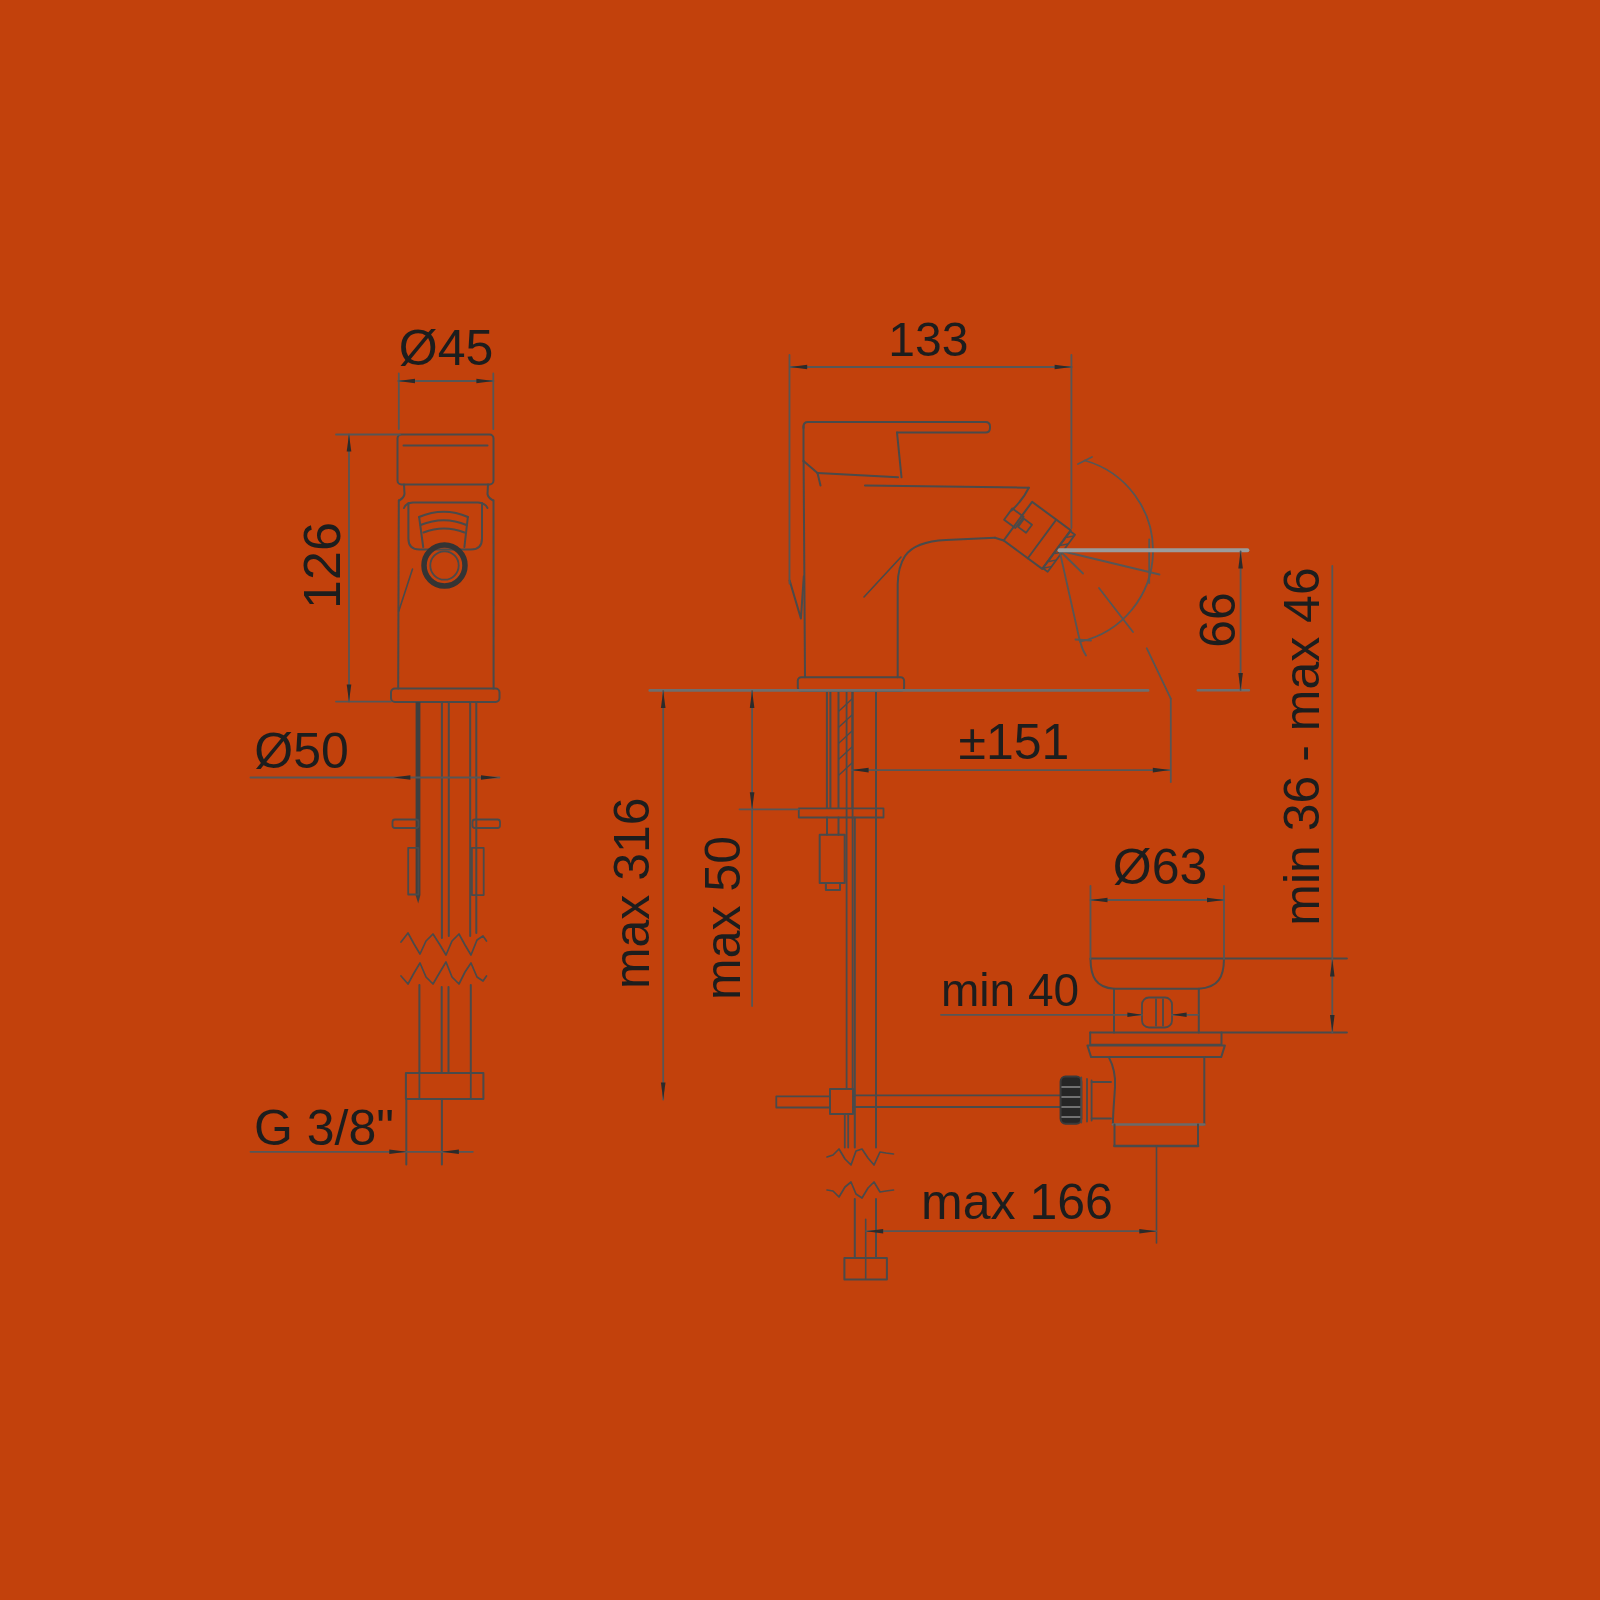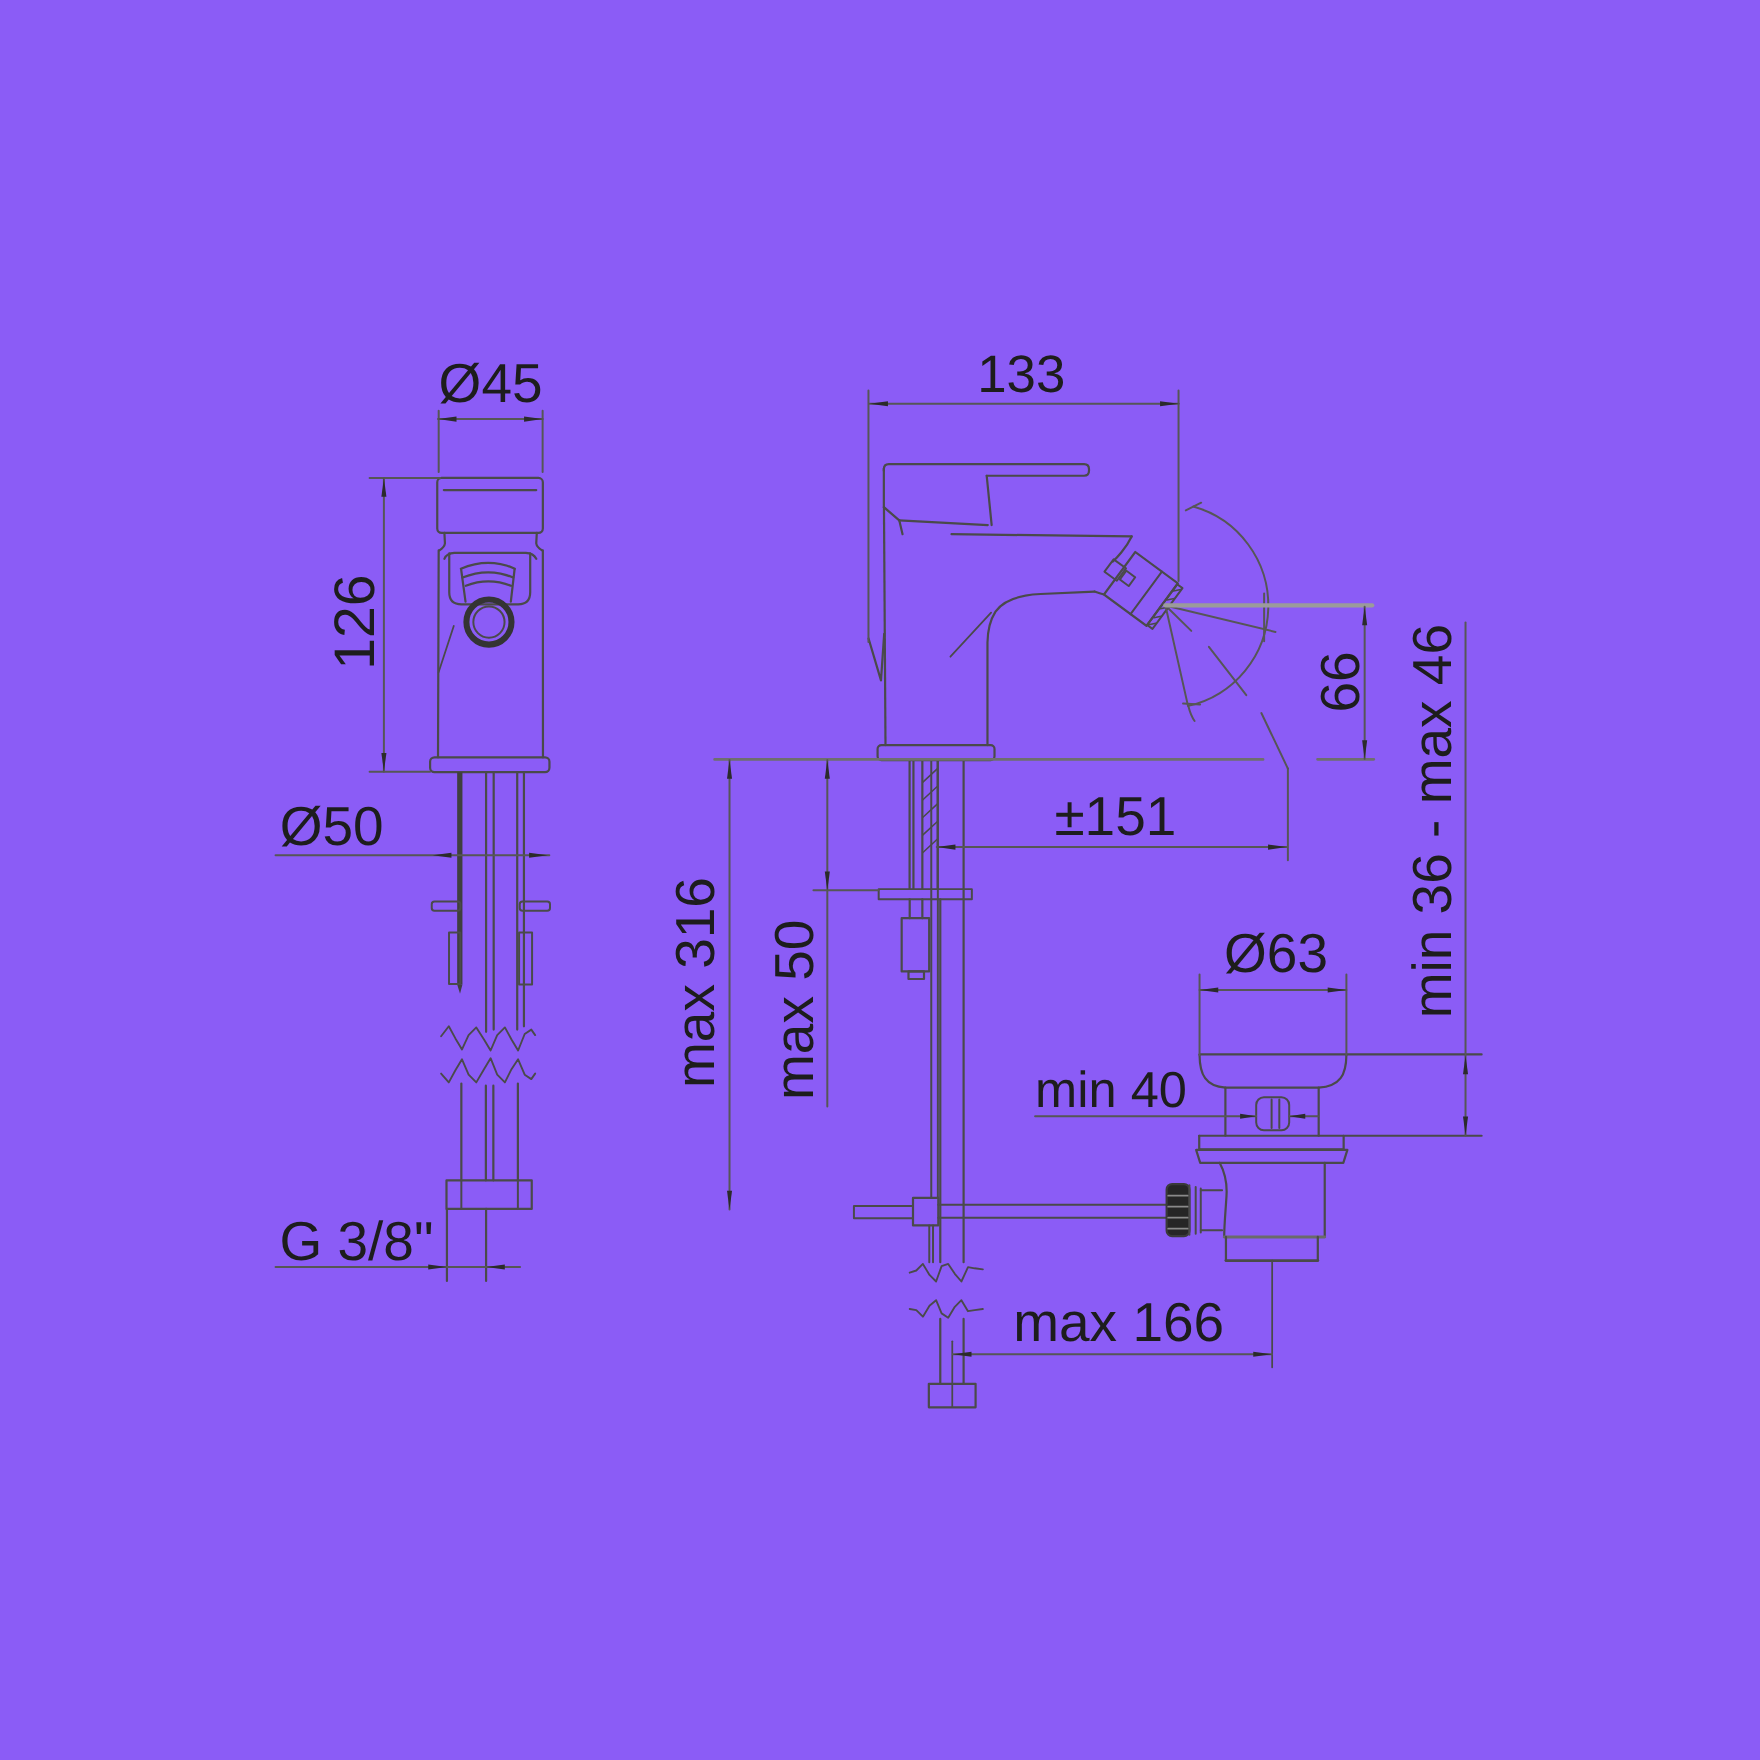--- a/index.html
+++ b/index.html
@@ -1,16 +1,16 @@
 <!DOCTYPE html>
 <html><head>
 <meta charset="utf-8">
 <style>
   html,body{margin:0;padding:0;background:#fff;}
-  .page{width:1600px;height:1600px;position:relative;overflow:hidden;background:#8b5cf6;}
+  .page{width:1600px;height:1600px;position:relative;overflow:hidden;background:#c2410c;}
   svg{display:block;filter:blur(0.7px);}
   text{font-family:"Liberation Sans",sans-serif;fill:#1d1d1d;}
 </style>
 </head>
 <body>
 <div class="page">
 <svg width="1600" height="1600" viewBox="0 0 1600 1600" fill="none" stroke-linecap="round" stroke-linejoin="round">
 <g stroke="#4a4a4a" stroke-width="2">
 
 <rect x="397.5" y="434.5" width="96" height="50" rx="4"></rect>

